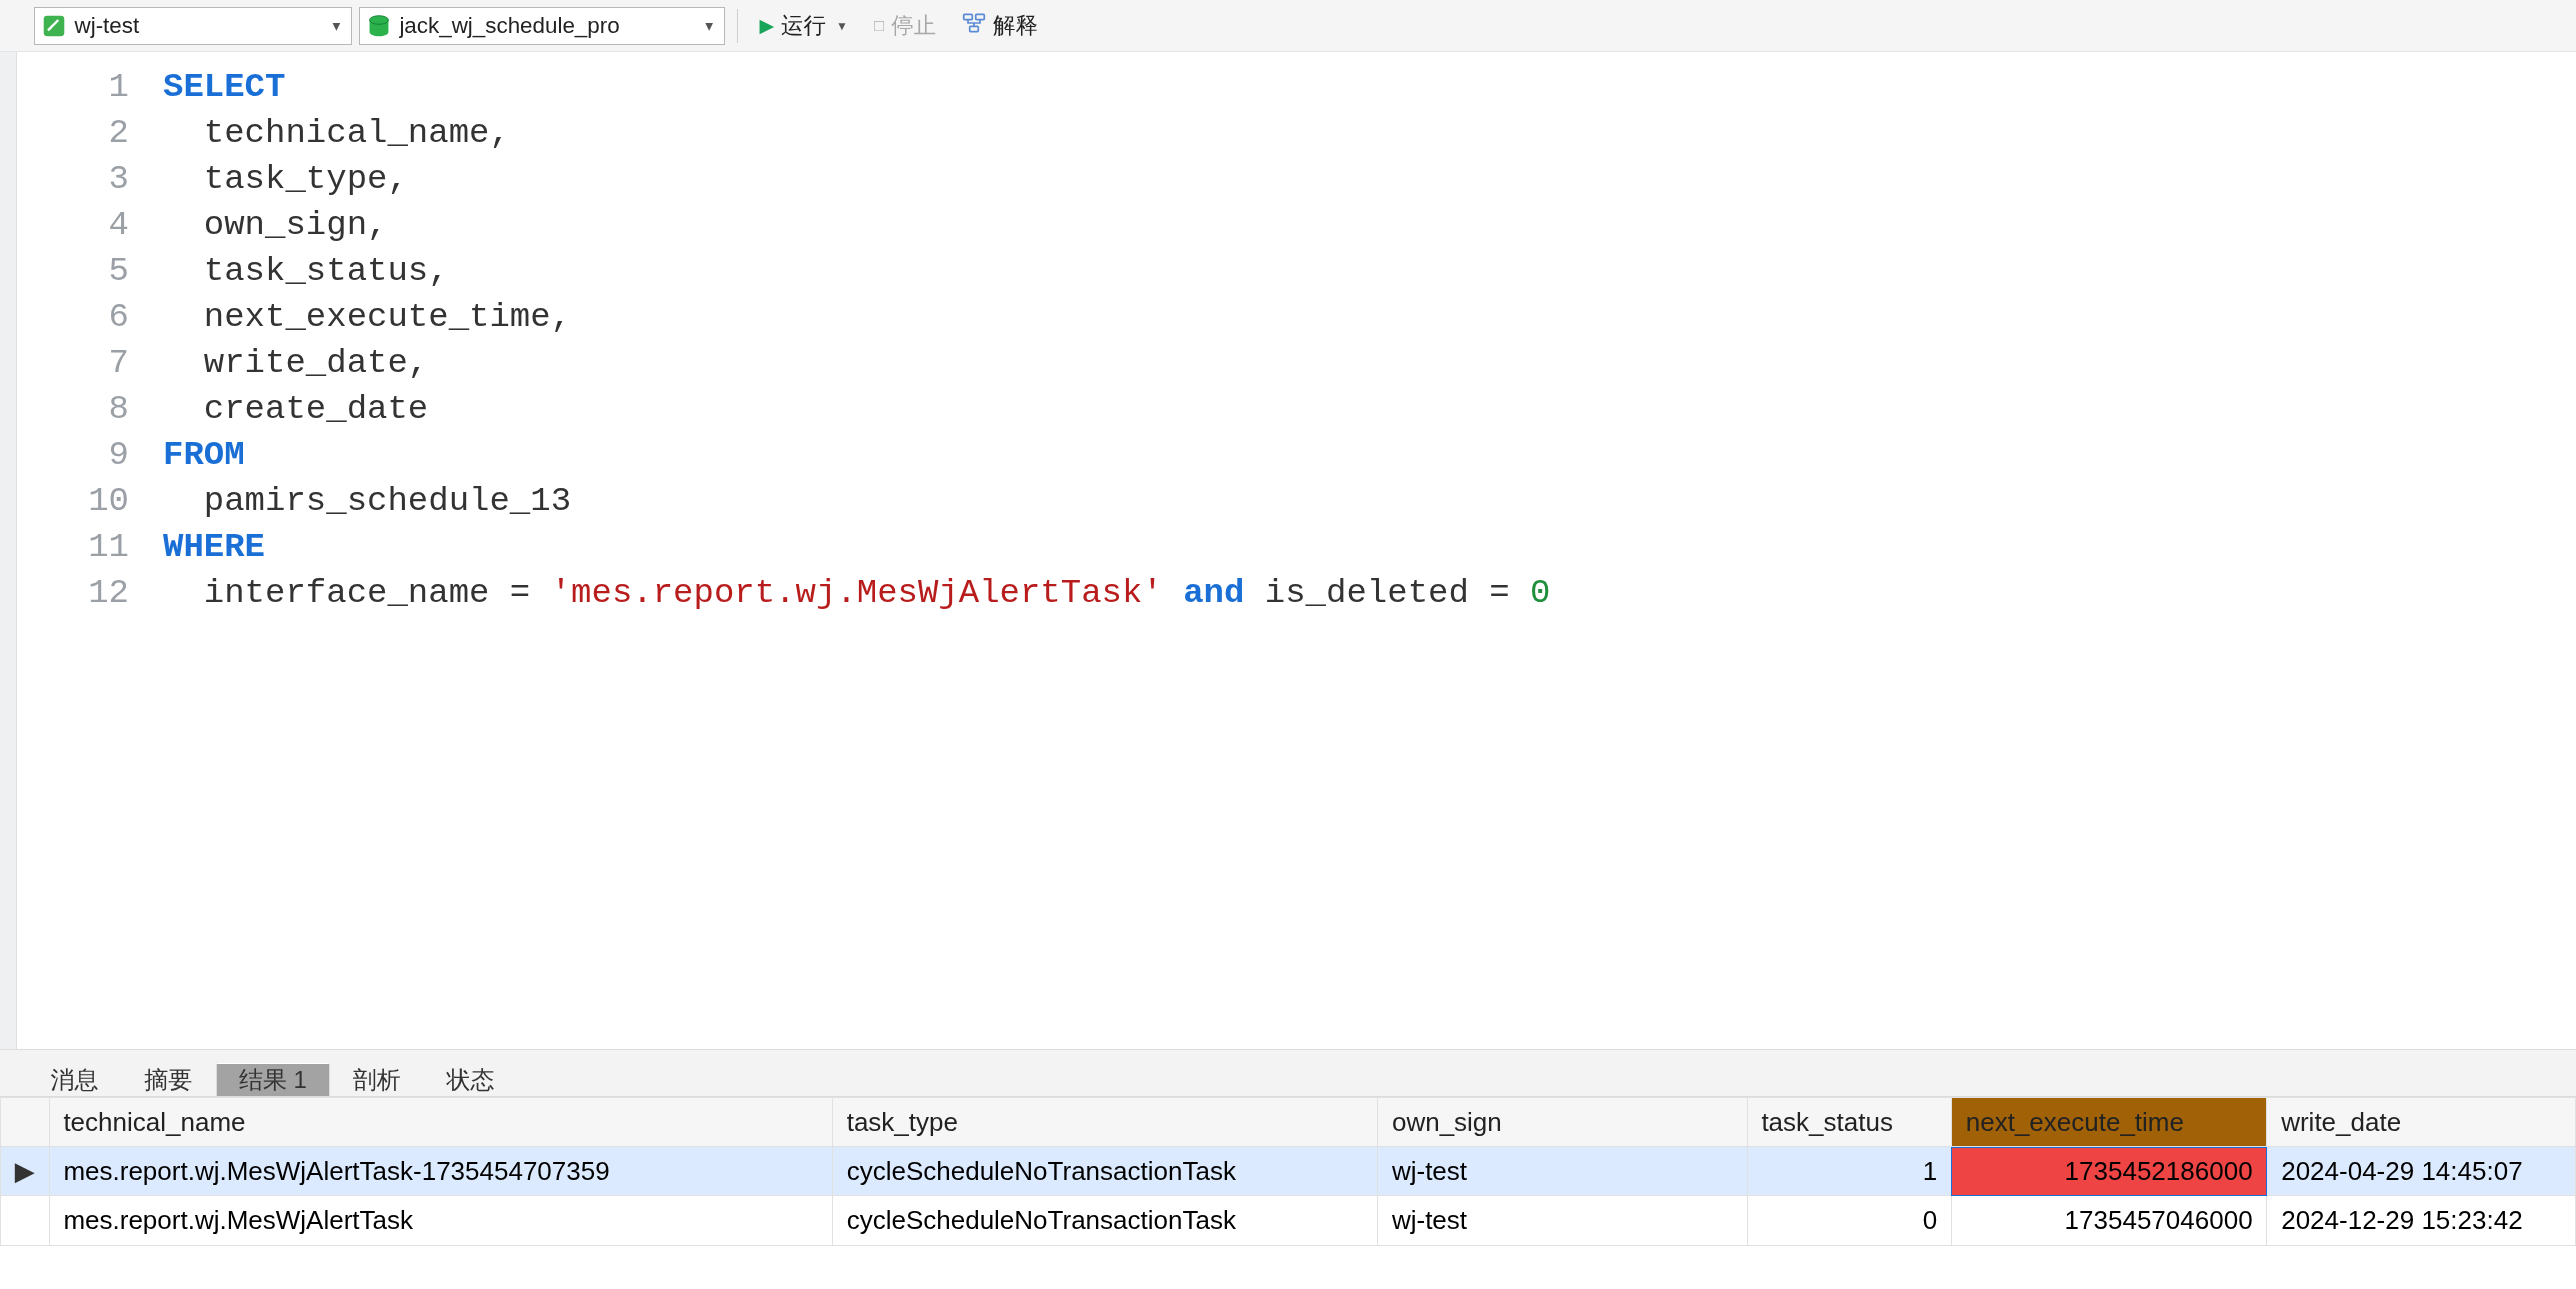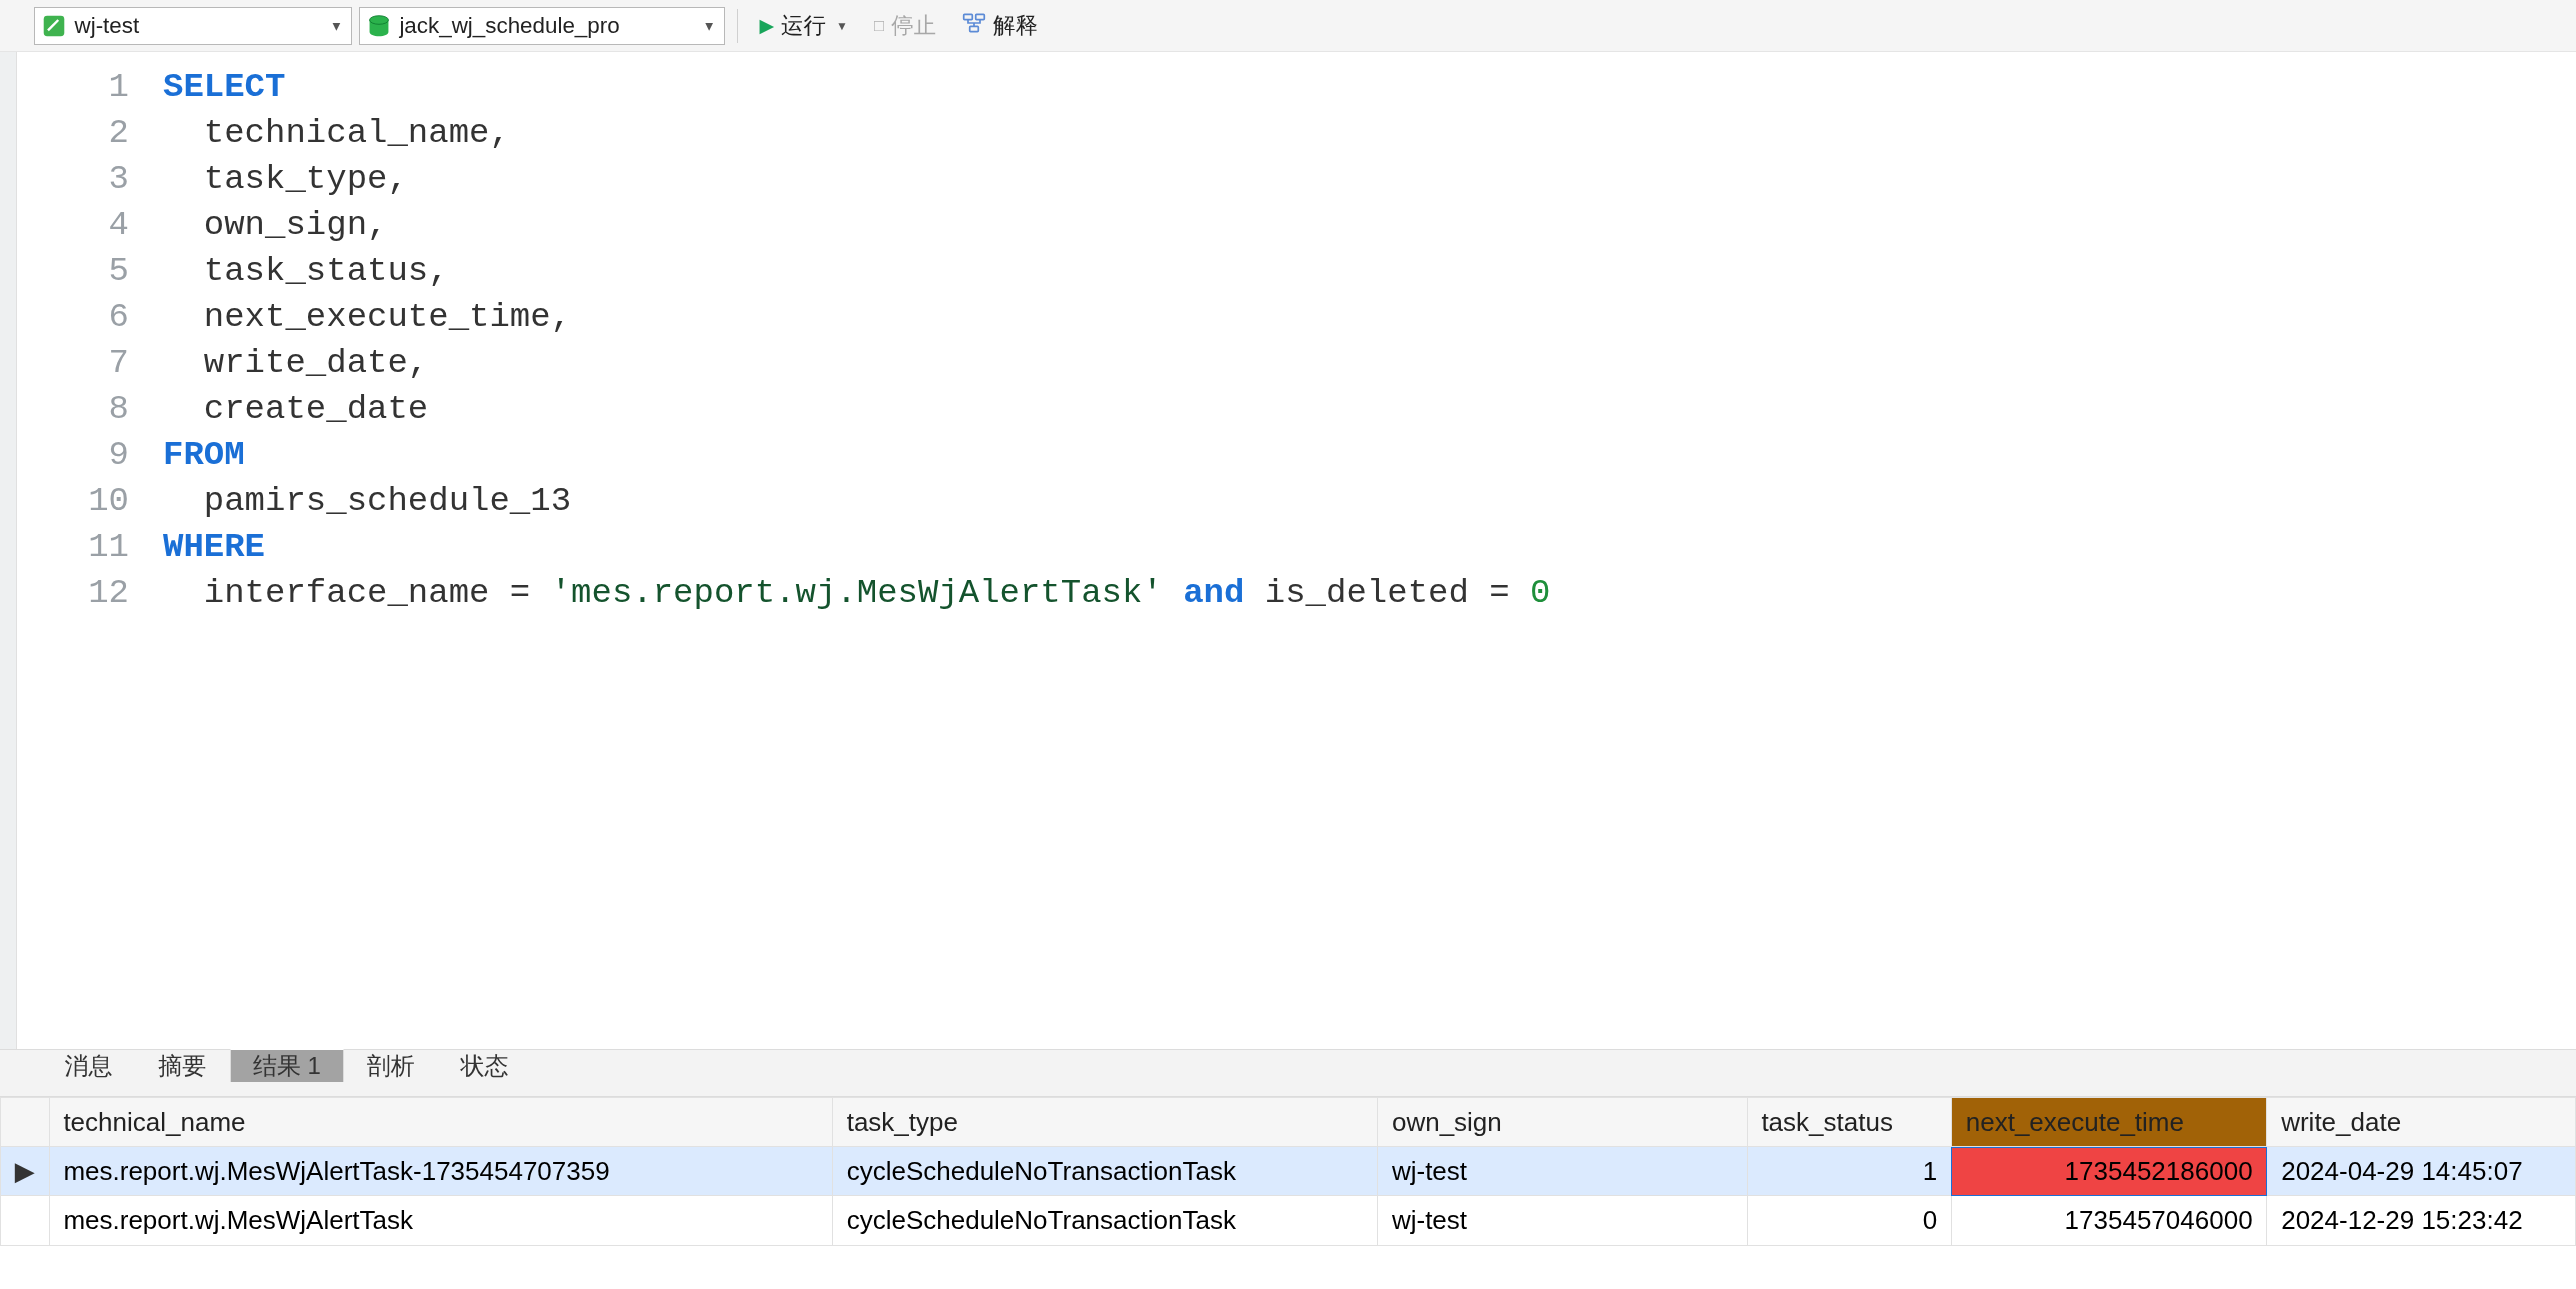--- a/index.html
+++ b/index.html
@@ -96,32 +96,32 @@
   .code {
     flex: 1;
     padding: 12px 0 0 17px;
     font-family: Consolas, "Courier New", monospace;
     font-size: 34px;
     line-height: 46px;
     white-space: pre;
     color: #333;
   }
   .kw   { color: #1a6fd6; font-weight: 600; margin-top: 25px; }
-  .str  { color: #14532d; }
+  .str  { color: #b91c1c; }
   .num  { color: #1f8f3b; }
 
   
   .tabs-bar {
     height: 48px;
     background: #f3f3f3;
     border-top: 0.9px solid #dcdcdc;
     border-bottom: 0.9px solid #dcdcdc;
     display: flex;
-    align-items: flex-start;
-    padding-left: 42px;
+    align-items: flex-end;
+    padding-left: 28px;
   }
   .tab {
     display: flex;
     align-items: center;
     padding: 0 22.4px;
     font-size: 24px;
     color: #333;
     border-right: 0.9px solid transparent;
   }
   .tab.active {

